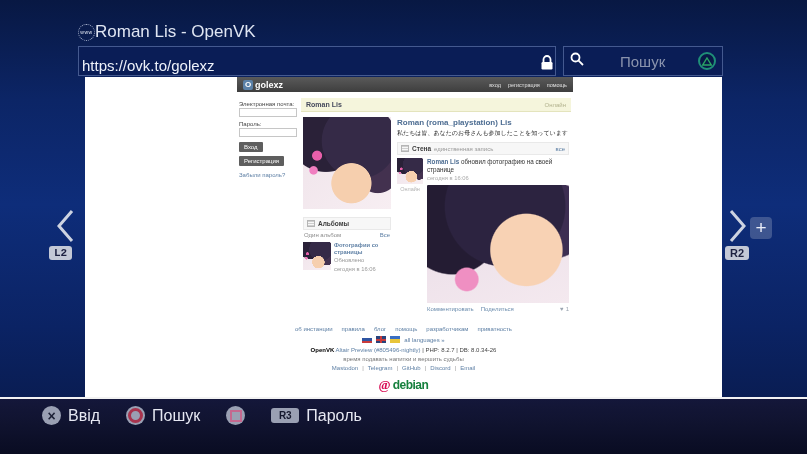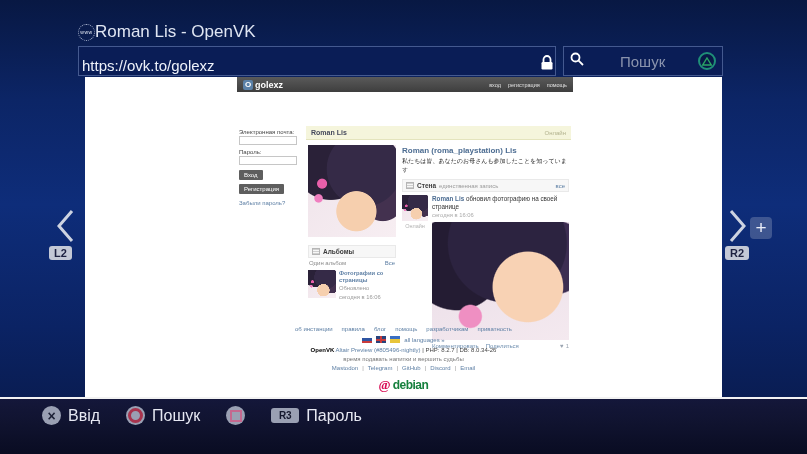--- a/index.html
+++ b/index.html
@@ -31,21 +31,21 @@
   
   .webpage{position:absolute;left:85px;top:77px;width:637px;height:320px;background:#ffffff;overflow:hidden;}
   .site{position:absolute;left:152px;top:0;width:336px;font-size:6.5px;color:#333;}
   .ovk-header{height:15px;background:linear-gradient(#5a5a5a,#3e3e3e);display:flex;align-items:center;
     justify-content:space-between;padding:0 6px;}
   .logo{display:flex;align-items:center;gap:2px;color:#fff;font-weight:bold;font-size:9px;}
   .logo-o{width:10px;height:10px;border-radius:2px;background:#5b81a8;color:#fff;display:flex;
     align-items:center;justify-content:center;font-size:8px;font-weight:bold;}
   .hdr-links{display:flex;gap:7px;color:#e2e2e2;font-size:5.5px;}
   .hdr-links span{cursor:pointer;}
-  .site-body{display:flex;gap:5px;padding:6px 2px 0 2px;margin-top:28px;}
+  .site-body{display:flex;padding:6px 2px 0 2px;}
   .sidebar{width:62px;flex:none;color:#444;}
   .sidebar label{display:block;font-size:6px;margin:3px 0 1px 0;}
   .sidebar input{width:58px;height:9px;border:1px solid #c6c6c6;box-sizing:border-box;}
   .gray-btn{display:inline-block;background:#5e5e5e;color:#fff;font-size:6px;border:none;
     padding:2px 5px;margin-top:4px;border-radius:1px;}
   .forgot{display:block;color:#5d7fa4;font-size:6px;margin-top:6px;}
   .main-col{flex:1;min-width:0;}
   .tab-bar{height:13px;background:#f5f5dc;border-bottom:1px solid #e4e4bd;display:flex;
     align-items:center;justify-content:space-between;padding:0 5px;}
   .tab-bar .tname{font-weight:bold;color:#45495c;font-size:7px;}
@@ -166,21 +166,21 @@
           <polygon points="5,1 9.3,8 0.7,8" fill="none" stroke="#2aa565" stroke-width="1.4"></polygon>
         </svg>
     </span>
   </div>
 
   <span class="chev" style="left:54px;">
     <svg width="22" height="36" viewBox="0 0 22 36">
         <polyline points="18,3 5,18 18,33" fill="none" stroke="#cdd3e1" stroke-width="3"></polyline>
       </svg>
   </span>
-  <span class="badge" style="left:49px;top:246px;">L2</span>
+  <span class="badge" style="left:49px;top:246px;font-family:Liberation Mono, monospace;">L2</span>
 
   <span class="chev" style="left:727px;">
     <svg width="22" height="36" viewBox="0 0 22 36">
         <polyline points="4,3 17,18 4,33" fill="none" stroke="#cdd3e1" stroke-width="3"></polyline>
       </svg>
   </span>
   <span class="plus-box">+</span>
   <span class="badge" style="left:725px;top:246px;">R2</span>
 
   <div class="webpage">

